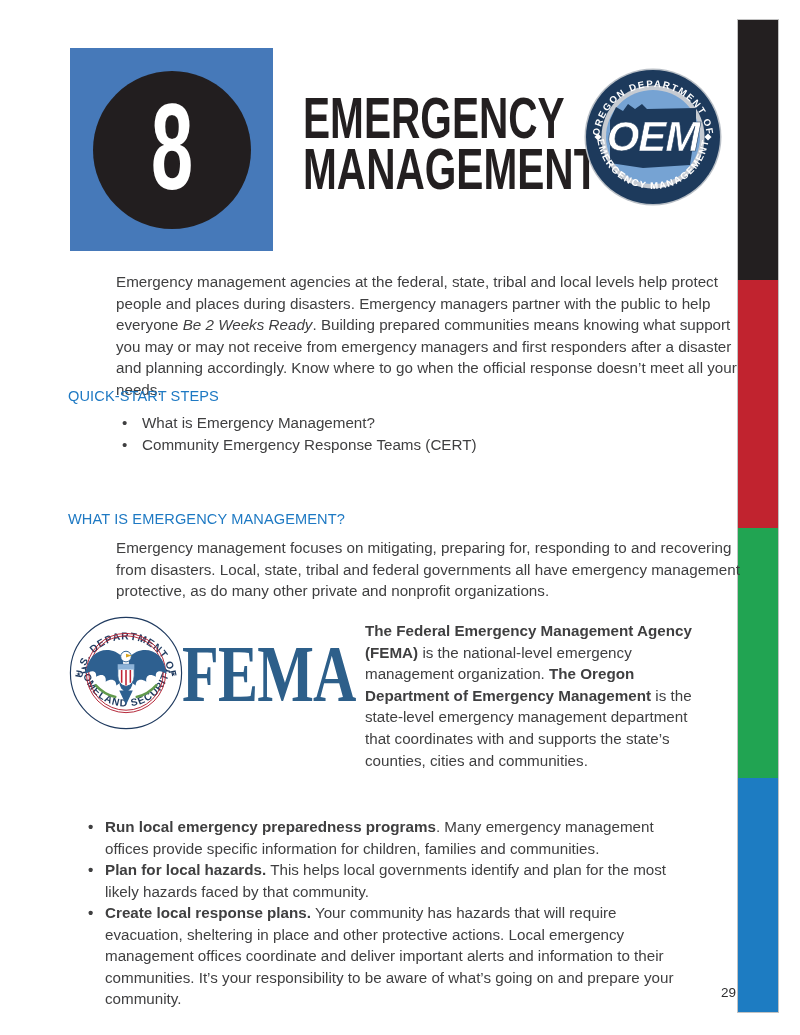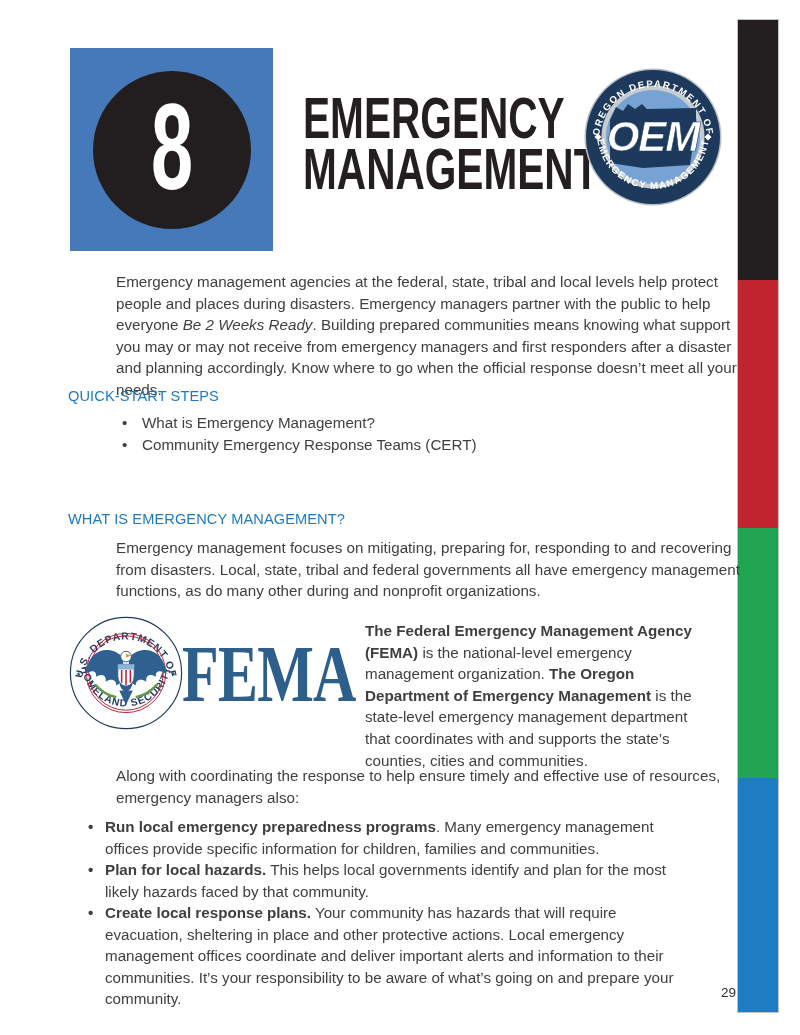--- a/index.html
+++ b/index.html
@@ -102,21 +102,21 @@
 
   <p class="intro body-text"><span>Emergency management agencies at the federal, state, tribal and local levels help protect people and places during disasters. Emergency managers partner with the public to help everyone </span><span style="font-style: italic;">Be 2 Weeks Ready</span><span>. Building prepared communities means knowing what support you may or may not receive from emergency managers and first responders after a disaster and planning accordingly. Know where to go when the official response doesn’t meet all your needs.</span></p>
 
   <h2 class="sec-heading h2-quick" style="color: rgb(30, 121, 195);">QUICK-START STEPS</h2>
   <ul class="quick-list">
     <li>What is Emergency Management?</li>
     <li>Community Emergency Response Teams (CERT)</li>
   </ul>
 
   <h2 class="sec-heading h2-what" style="color: rgb(30, 121, 195);">WHAT IS EMERGENCY MANAGEMENT?</h2>
-  <p class="what-body body-text">Emergency management focuses on mitigating, preparing for, responding to and recovering from disasters. Local, state, tribal and federal governments all have emergency management functions, as do many other during and nonprofit organizations.</p>
+  <p class="what-body body-text">Emergency management focuses on mitigating, preparing for, responding to and recovering from disasters. Local, state, tribal and federal governments all have emergency management protective, as do many other private and nonprofit organizations.</p>
 
   <div class="fema-row">
     <svg class="dhs-seal" viewBox="0 0 120 120" aria-hidden="true">
       <circle cx="60" cy="60" r="57.5" fill="#ffffff" stroke="#1f3a5f" stroke-width="1.2"></circle>
       <defs>
         <path id="dhsArcTop" d="M15,64 A45.5,45.5 0 0 1 105,64"></path>
         <path id="dhsArcBottom" d="M14,55 A46.5,46.5 0 0 0 106,55"></path>
       </defs>
       <text font-family="Liberation Sans, sans-serif" font-size="10.6" font-weight="700" fill="#1f3a5f" letter-spacing="1">
         <textPath href="#dhsArcTop" startOffset="50%" text-anchor="middle">U.S. DEPARTMENT OF</textPath>
@@ -139,21 +139,20 @@
         <path d="M60,40 L66,42 L60,44 Z" fill="#d9a520"></path>
         <path d="M51.5,51 h17 v12 q0,9 -8.5,11 q-8.5,-2 -8.5,-11 Z" fill="#ffffff" stroke="#2e6090" stroke-width="1"></path>
         <rect x="51.5" y="51" width="17" height="5.5" fill="#8db3d8"></rect>
         <path d="M55.5,57 v13 M60,57 v16 M64.5,57 v13" stroke="#bf2233" stroke-width="1.6" fill="none"></path>
       </g>
     </svg>
     <div class="fema-word" style="color: rgb(45, 95, 138);">FEMA</div>
     <p class="fema-desc"><span style="font-weight: 700;">The Federal Emergency Management Agency (FEMA)</span><span> is the national-level emergency management organization. </span><span style="font-weight: 700;">The Oregon Department of Emergency Management</span><span> is the state-level emergency management department that coordinates with and supports the state’s counties, cities and communities.</span></p>
   </div>
 
-  <p class="along body-text">Along with coordinating the response to help ensure timely and effective use of resources, emergency managers also:</p>
 
   <ul class="duties">
     <li><span style="font-weight: 700;">Run local emergency preparedness programs</span><span>. Many emergency management offices provide specific information for children, families and communities.</span></li>
     <li><span style="font-weight: 700;">Plan for local hazards.</span><span> This helps local governments identify and plan for the most likely hazards faced by that community.</span></li>
     <li><span style="font-weight: 700;">Create local response plans.</span><span> Your community has hazards that will require evacuation, sheltering in place and other protective actions. Local emergency management offices coordinate and deliver important alerts and information to their communities. It’s your responsibility to be aware of what’s going on and prepare your community.</span></li>
   </ul>
 
   <div class="page-number">29</div>
 
 </div>

